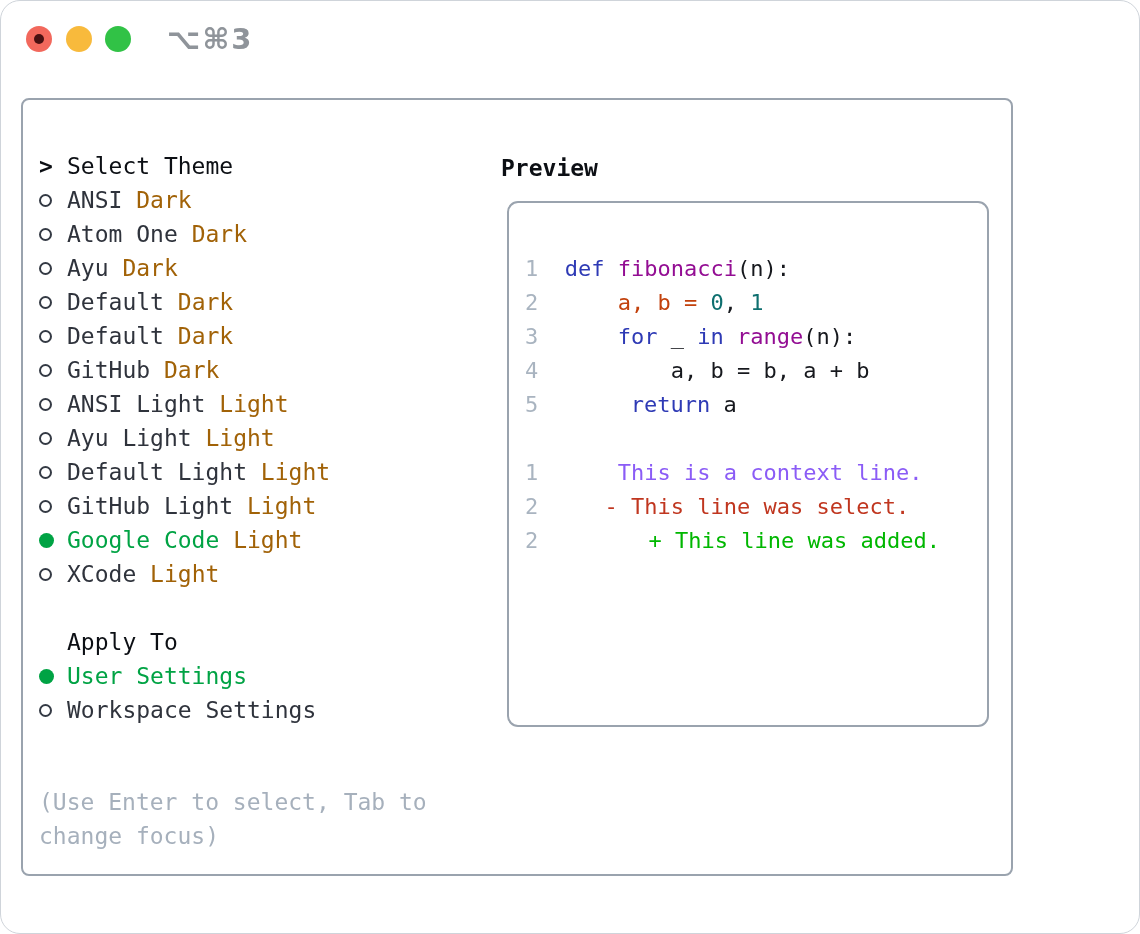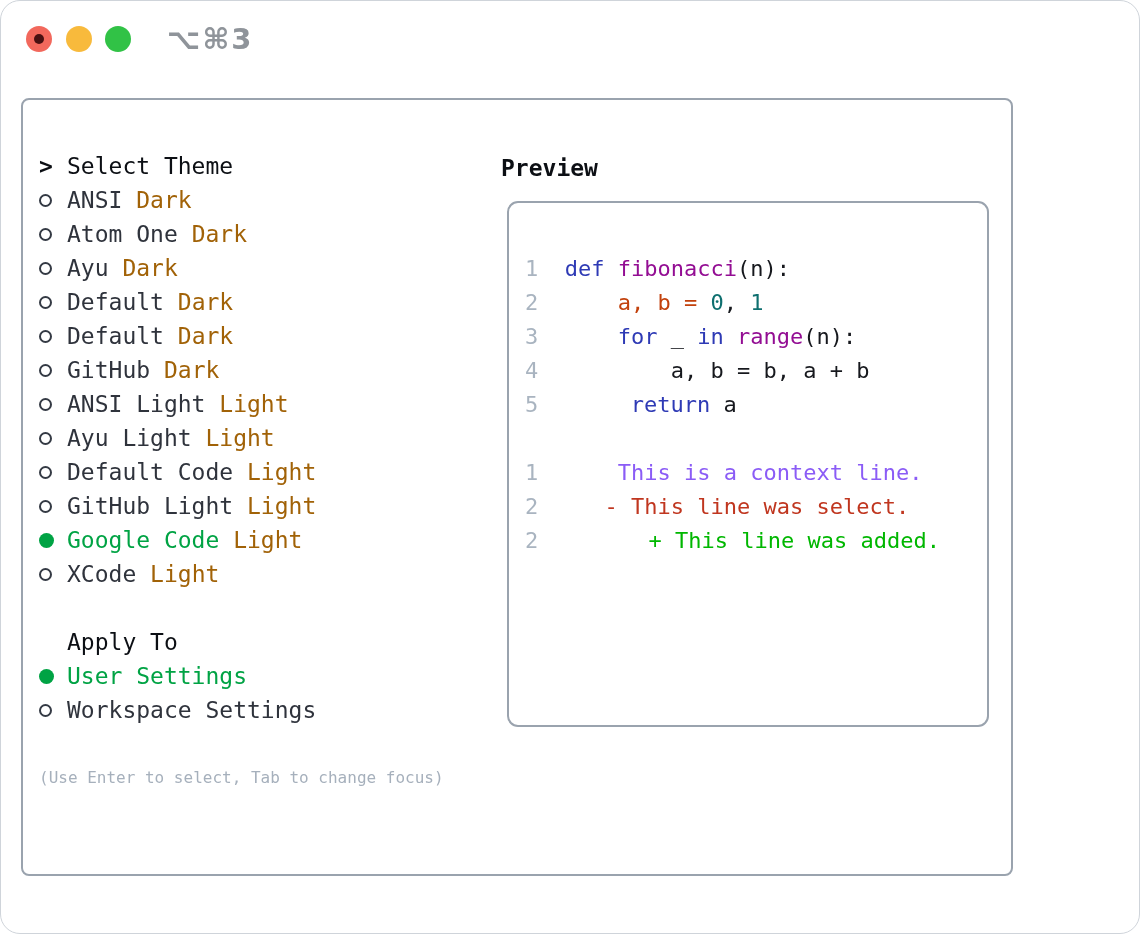--- a/index.html
+++ b/index.html
@@ -32,21 +32,21 @@
        white-space:pre;}
   .marker{width:28px;flex:0 0 28px;display:flex;align-items:center;}
   .arrow{font-weight:700;color:#0c0f14;}
   .circle{width:13px;height:13px;border:2.5px solid #343a44;border-radius:50%;
           box-sizing:border-box;display:inline-block;}
   .circle.filled{border:none;width:15px;height:15px;}
   .hdr{font-weight:400;color:#0c0f14;}
   .apply-hdr-label{color:#0c0f14;}
   .variant{color:#a16207;}
   .spacer{height:34px;}
-  .hint{width:430px;font-size:16px;line-height:34px;color:#a6b0bc;}
+  .hint{width:430px;font-size:23px;line-height:34px;color:#a6b0bc;margin-top:24px;}
 
   
   .preview-label{position:absolute;left:478px;top:51px;font-size:23px;
                  font-weight:700;color:#0c0f14;height:34px;line-height:34px;}
   .preview-box{position:absolute;left:484px;top:101px;width:482px;height:526px;
                border:2px solid #9aa3ae;border-radius:11px;box-sizing:border-box;
                background:#ffffff;overflow:hidden;}
   .preview-lines{padding:49px 0 0 16px;}
   .pline{white-space:pre;height:34px;line-height:34px;font-size:22px;}
 </style>
@@ -74,21 +74,21 @@
 
       <div id="theme-list">
           <div class="row"><span class="marker"><span class="circle"></span></span><span>ANSI</span><span class="variant"> Dark</span></div>
           <div class="row"><span class="marker"><span class="circle"></span></span><span>Atom One</span><span class="variant"> Dark</span></div>
           <div class="row"><span class="marker"><span class="circle"></span></span><span>Ayu</span><span class="variant"> Dark</span></div>
           <div class="row"><span class="marker"><span class="circle"></span></span><span>Default</span><span class="variant"> Dark</span></div>
           <div class="row"><span class="marker"><span class="circle"></span></span><span>Default</span><span class="variant"> Dark</span></div>
           <div class="row"><span class="marker"><span class="circle"></span></span><span>GitHub</span><span class="variant"> Dark</span></div>
           <div class="row"><span class="marker"><span class="circle"></span></span><span>ANSI Light</span><span class="variant"> Light</span></div>
           <div class="row"><span class="marker"><span class="circle"></span></span><span>Ayu Light</span><span class="variant"> Light</span></div>
-          <div class="row"><span class="marker"><span class="circle"></span></span><span>Default Code</span><span class="variant"> Light</span></div>
+          <div class="row"><span class="marker"><span class="circle"></span></span><span>Default Light</span><span class="variant"> Light</span></div>
           <div class="row"><span class="marker"><span class="circle"></span></span><span>GitHub Light</span><span class="variant"> Light</span></div>
           <div class="row"><span class="marker"><span class="circle filled" style="background: rgb(0, 163, 68);"></span></span><span style="color: rgb(0, 163, 68);">Google Code</span><span class="variant"> Light</span></div>
           <div class="row"><span class="marker"><span class="circle"></span></span><span>XCode</span><span class="variant"> Light</span></div>
         </div>
 
       <div class="spacer"></div>
 
       <div class="row">
         <span class="marker"></span>
         <span class="apply-hdr-label">Apply To</span>

